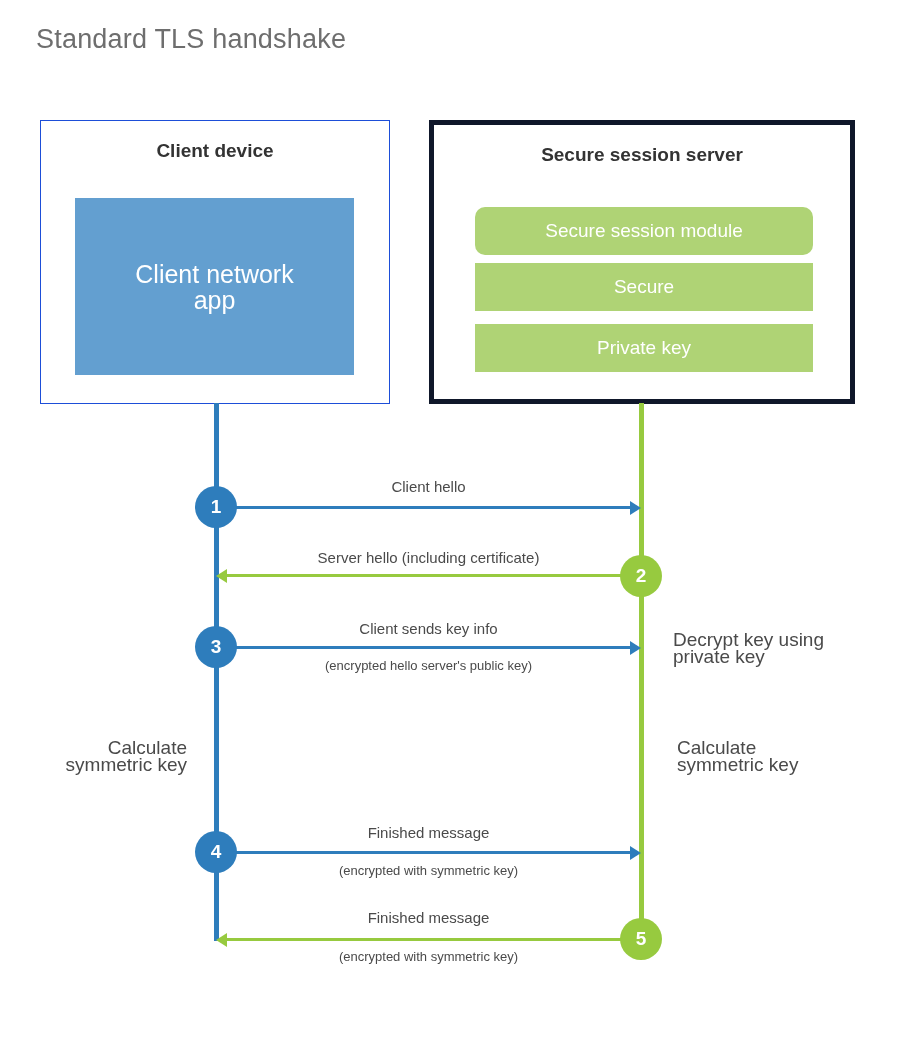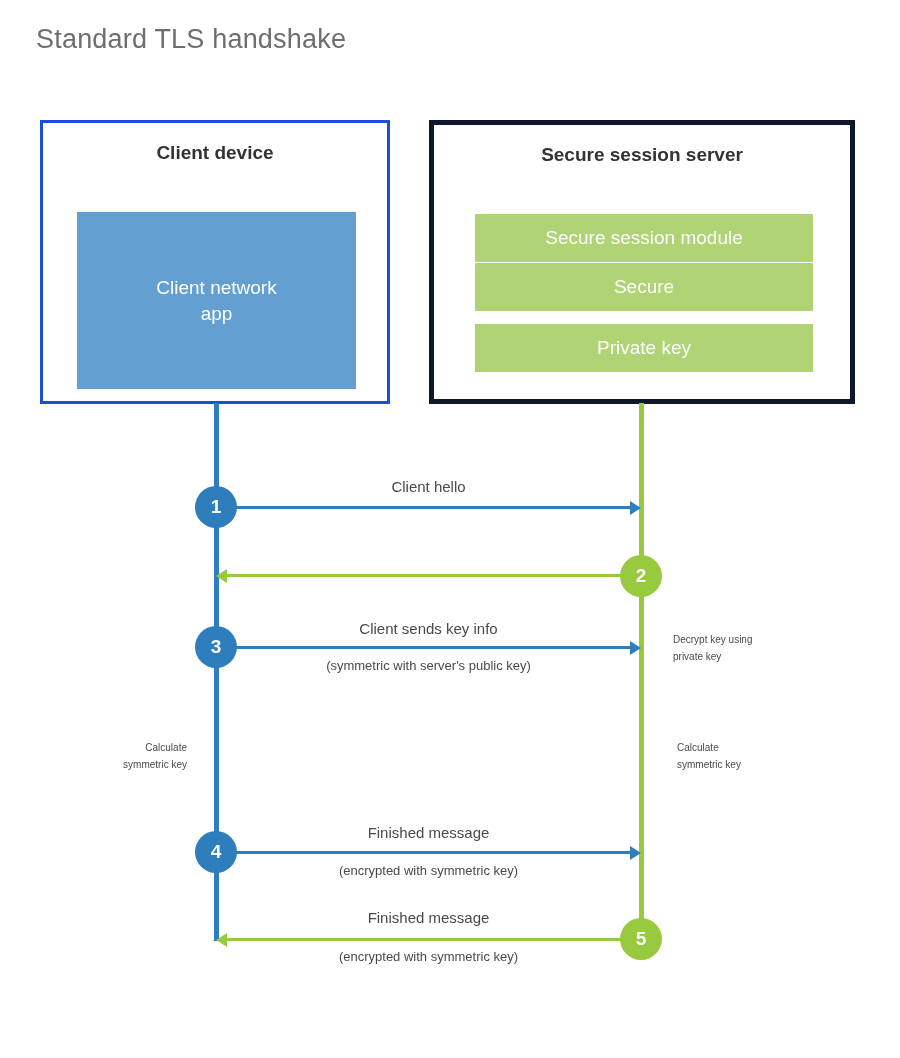--- a/index.html
+++ b/index.html
@@ -15,41 +15,41 @@
 
   
   .title{
     position:absolute;left:36px;top:24px;
     font-size:27px;font-weight:400;color:#6e6e6e;
     letter-spacing:.2px;white-space:nowrap;
   }
 
   
   .actor-box{position:absolute;background:#fff;box-sizing:border-box;}
-  .actor-box.client{left:40px;top:120px;width:350px;height:284px;border:3px solid #1d4ed8;}
+  .actor-box.client{left:40px;top:120px;width:350px;height:284px;border:1px solid #1d4ed8;}
   .actor-box.server{left:429px;top:120px;width:426px;height:284px;border:5px solid #0f172a;}
 
   .actor-title{
     position:absolute;left:0;right:0;top:19px;
     text-align:center;font-size:19px;font-weight:bold;color:#333333;
   }
 
   .client-app{
     position:absolute;left:34px;top:77px;width:279px;height:177px;
     background:#639FD0;
-    color:#ffffff;font-size:19px;line-height:26px;
-    display:flex;align-items:center;justify-content:center;text-align:center;margin-top:12px;
+    color:#ffffff;font-size:25px;line-height:26px;
+    display:flex;align-items:center;justify-content:center;text-align:center;
   }
 
   .server-bar{
     position:absolute;left:41px;width:338px;height:48px;
     background:#AFD375;color:#ffffff;font-size:19px;
     display:flex;align-items:center;justify-content:center;text-align:center;
   }
-  .server-bar.b0{top:89px;}
+  .server-bar.b0{top:82px;border-radius:10px;}
   .server-bar.b1{top:138px;}
   .server-bar.b2{top:199px;}
 
   
   .lifeline{position:absolute;width:5px;}
   .lifeline.client{left:214px;top:403px;height:538px;background:#2E7DBC;}
   .lifeline.server{left:639px;top:403px;height:538px;background:#97CA3F;}
 
   
   .step-circle{
@@ -74,21 +74,21 @@
     position:absolute;text-align:center;font-size:15px;color:#4a4a4a;
     white-space:nowrap;
   }
   .msg-sub{
     position:absolute;text-align:center;font-size:13px;color:#4a4a4a;
     white-space:nowrap;
   }
 
   
   .note{
-    position:absolute;font-size:10px;line-height:17px;color:#4a4a4a;
+    position:absolute;font-size:19px;line-height:17px;color:#4a4a4a;
   }
   .note.left{text-align:right;}
   .note.right{text-align:left;}
 </style>
 </head>
 <body>
 
 <div class="canvas">
 
   <div class="title">Standard TLS handshake</div>
@@ -109,30 +109,31 @@
 
   <div class="lifeline client"></div>
   <div class="lifeline server"></div>
 
   <div class="msg-main" style="left:216px;top:478px;width:425px;">Client hello</div>
   <div class="arrow blue" style="left:216px;top:506px;width:414px;">
     <span class="head right"></span>
   </div>
   <div class="step-circle blue" style="left:195px;top:486px;">1</div>
 
+  <div class="msg-main" style="left:216px;top:549px;width:425px;">Server hello (including certificate)</div>
   <div class="arrow green" style="left:227px;top:574px;width:414px;">
     <span class="head left"></span>
   </div>
   <div class="step-circle green" style="left:620px;top:555px;">2</div>
 
   <div class="msg-main" style="left:216px;top:620px;width:425px;">Client sends key info</div>
   <div class="arrow blue" style="left:216px;top:646px;width:414px;">
     <span class="head right"></span>
   </div>
-  <div class="msg-sub" style="left:216px;top:658px;width:425px;">(symmetric with server's public key)</div>
+  <div class="msg-sub" style="left:216px;top:658px;width:425px;">(encrypted hello server's public key)</div>
   <div class="step-circle blue" style="left:195px;top:626px;">3</div>
 
   <div class="note right" style="left:673px;top:631px;width:180px;">
     <span>Decrypt key using</span><br><span>private key</span>
   </div>
 
   <div class="note left" style="left:20px;top:739px;width:167px;">
     <span>Calculate</span><br><span>symmetric key</span>
   </div>
   <div class="note right" style="left:677px;top:739px;width:180px;">

